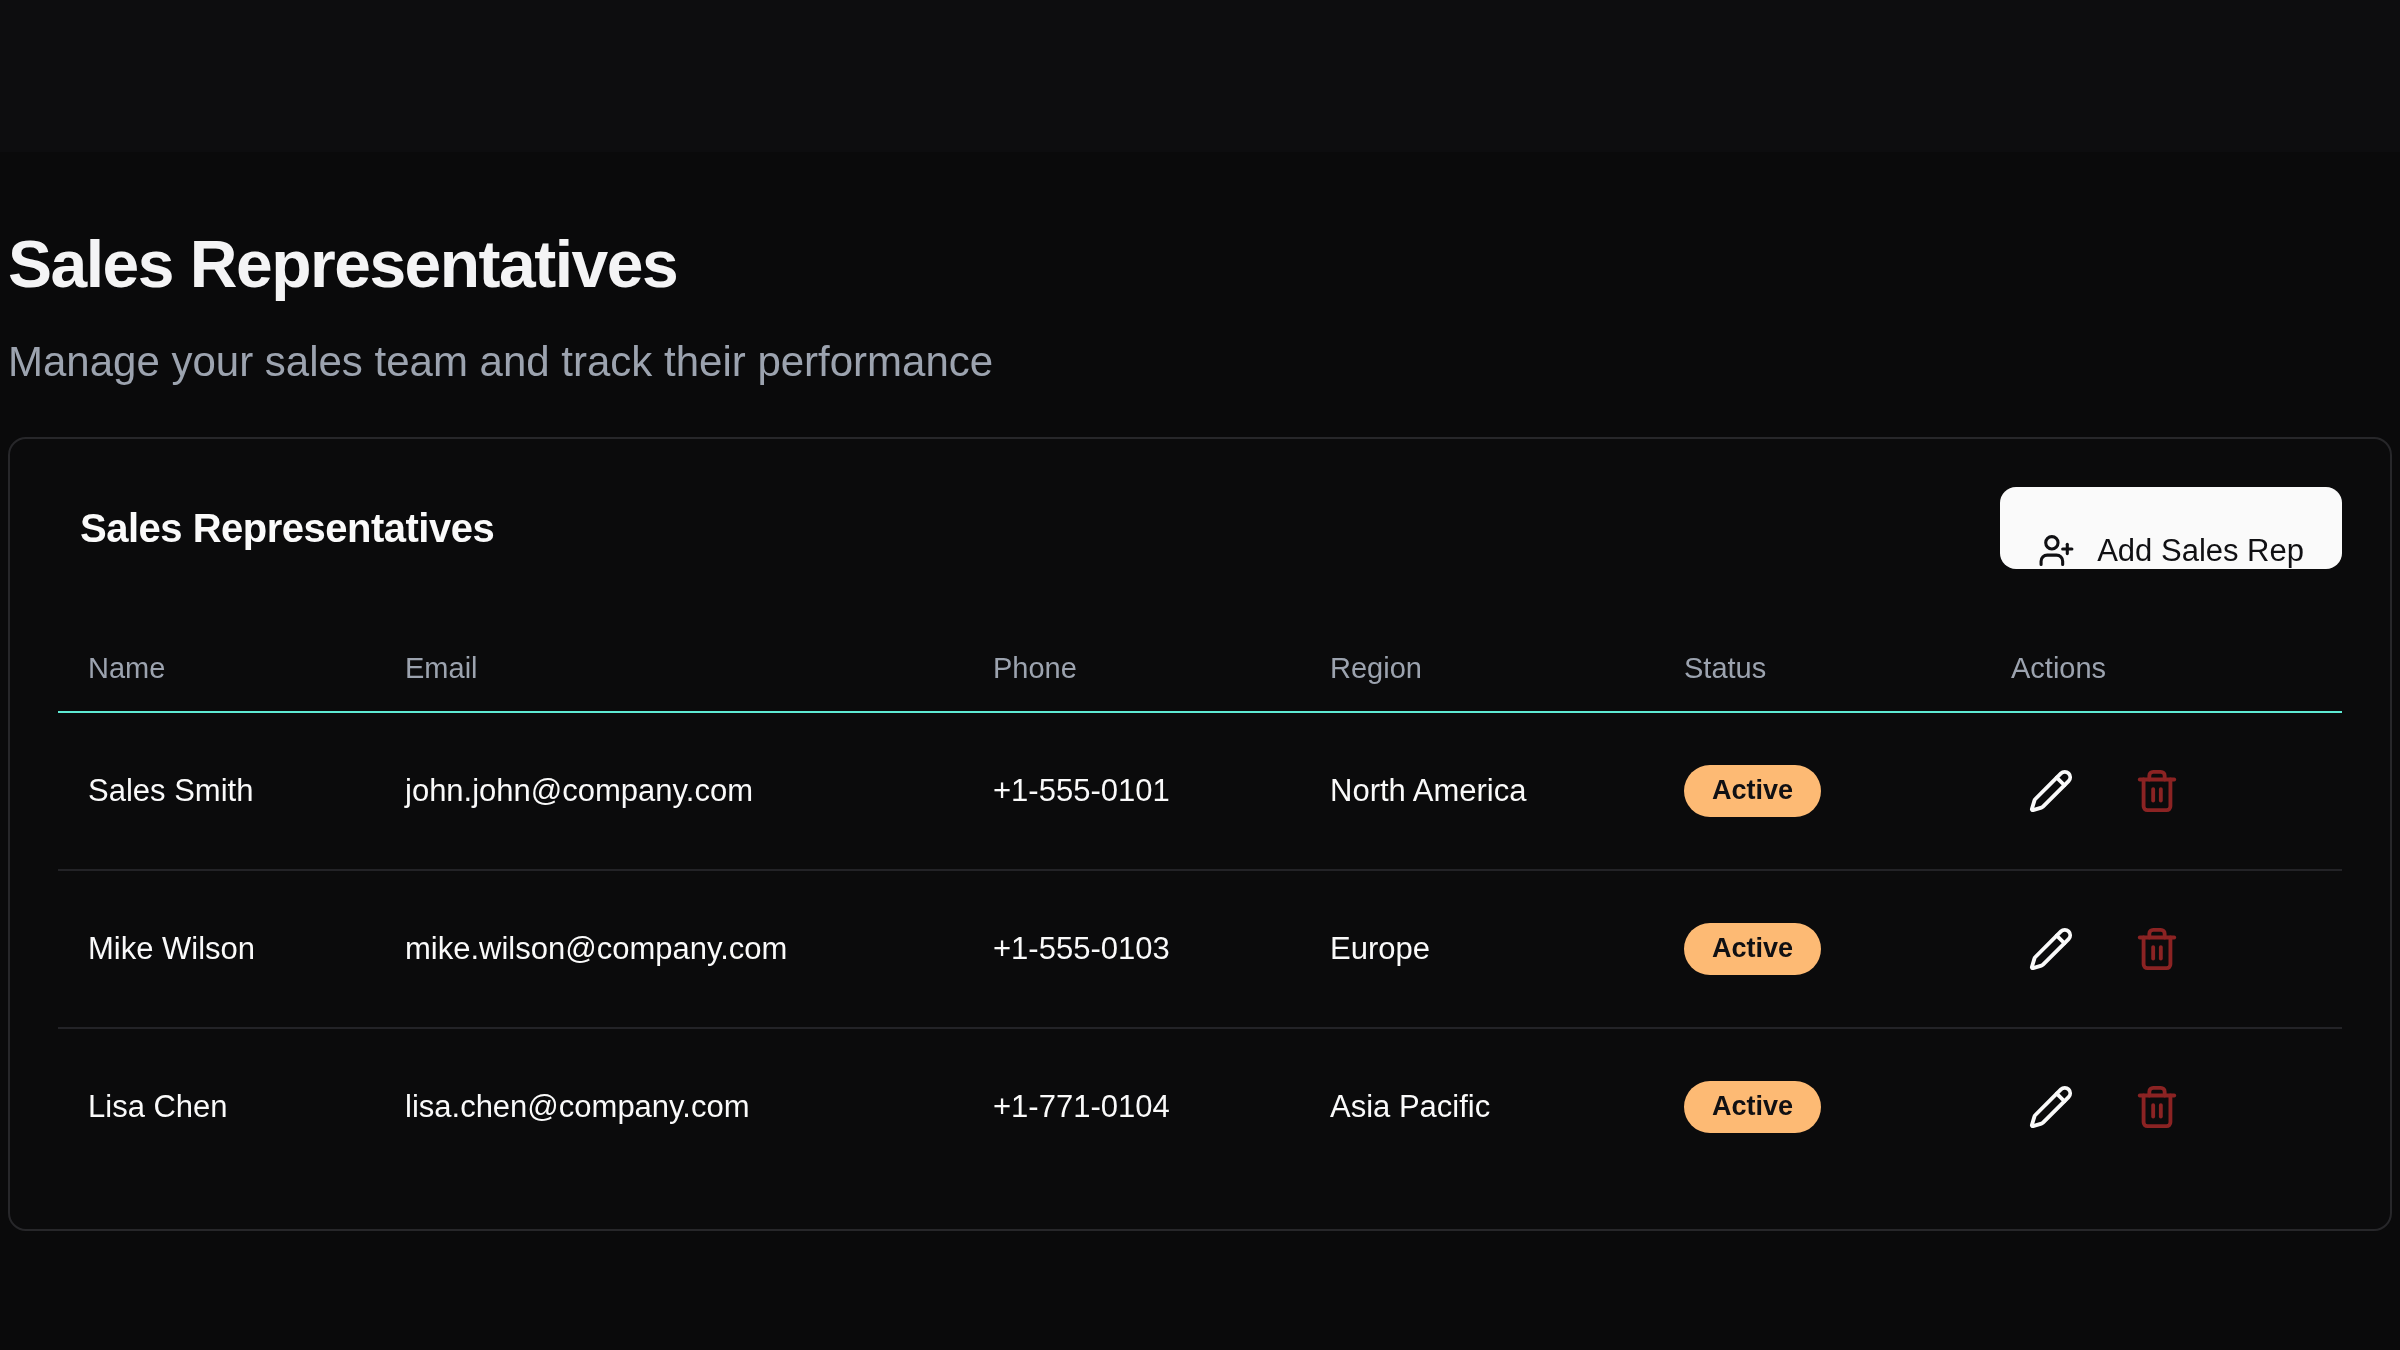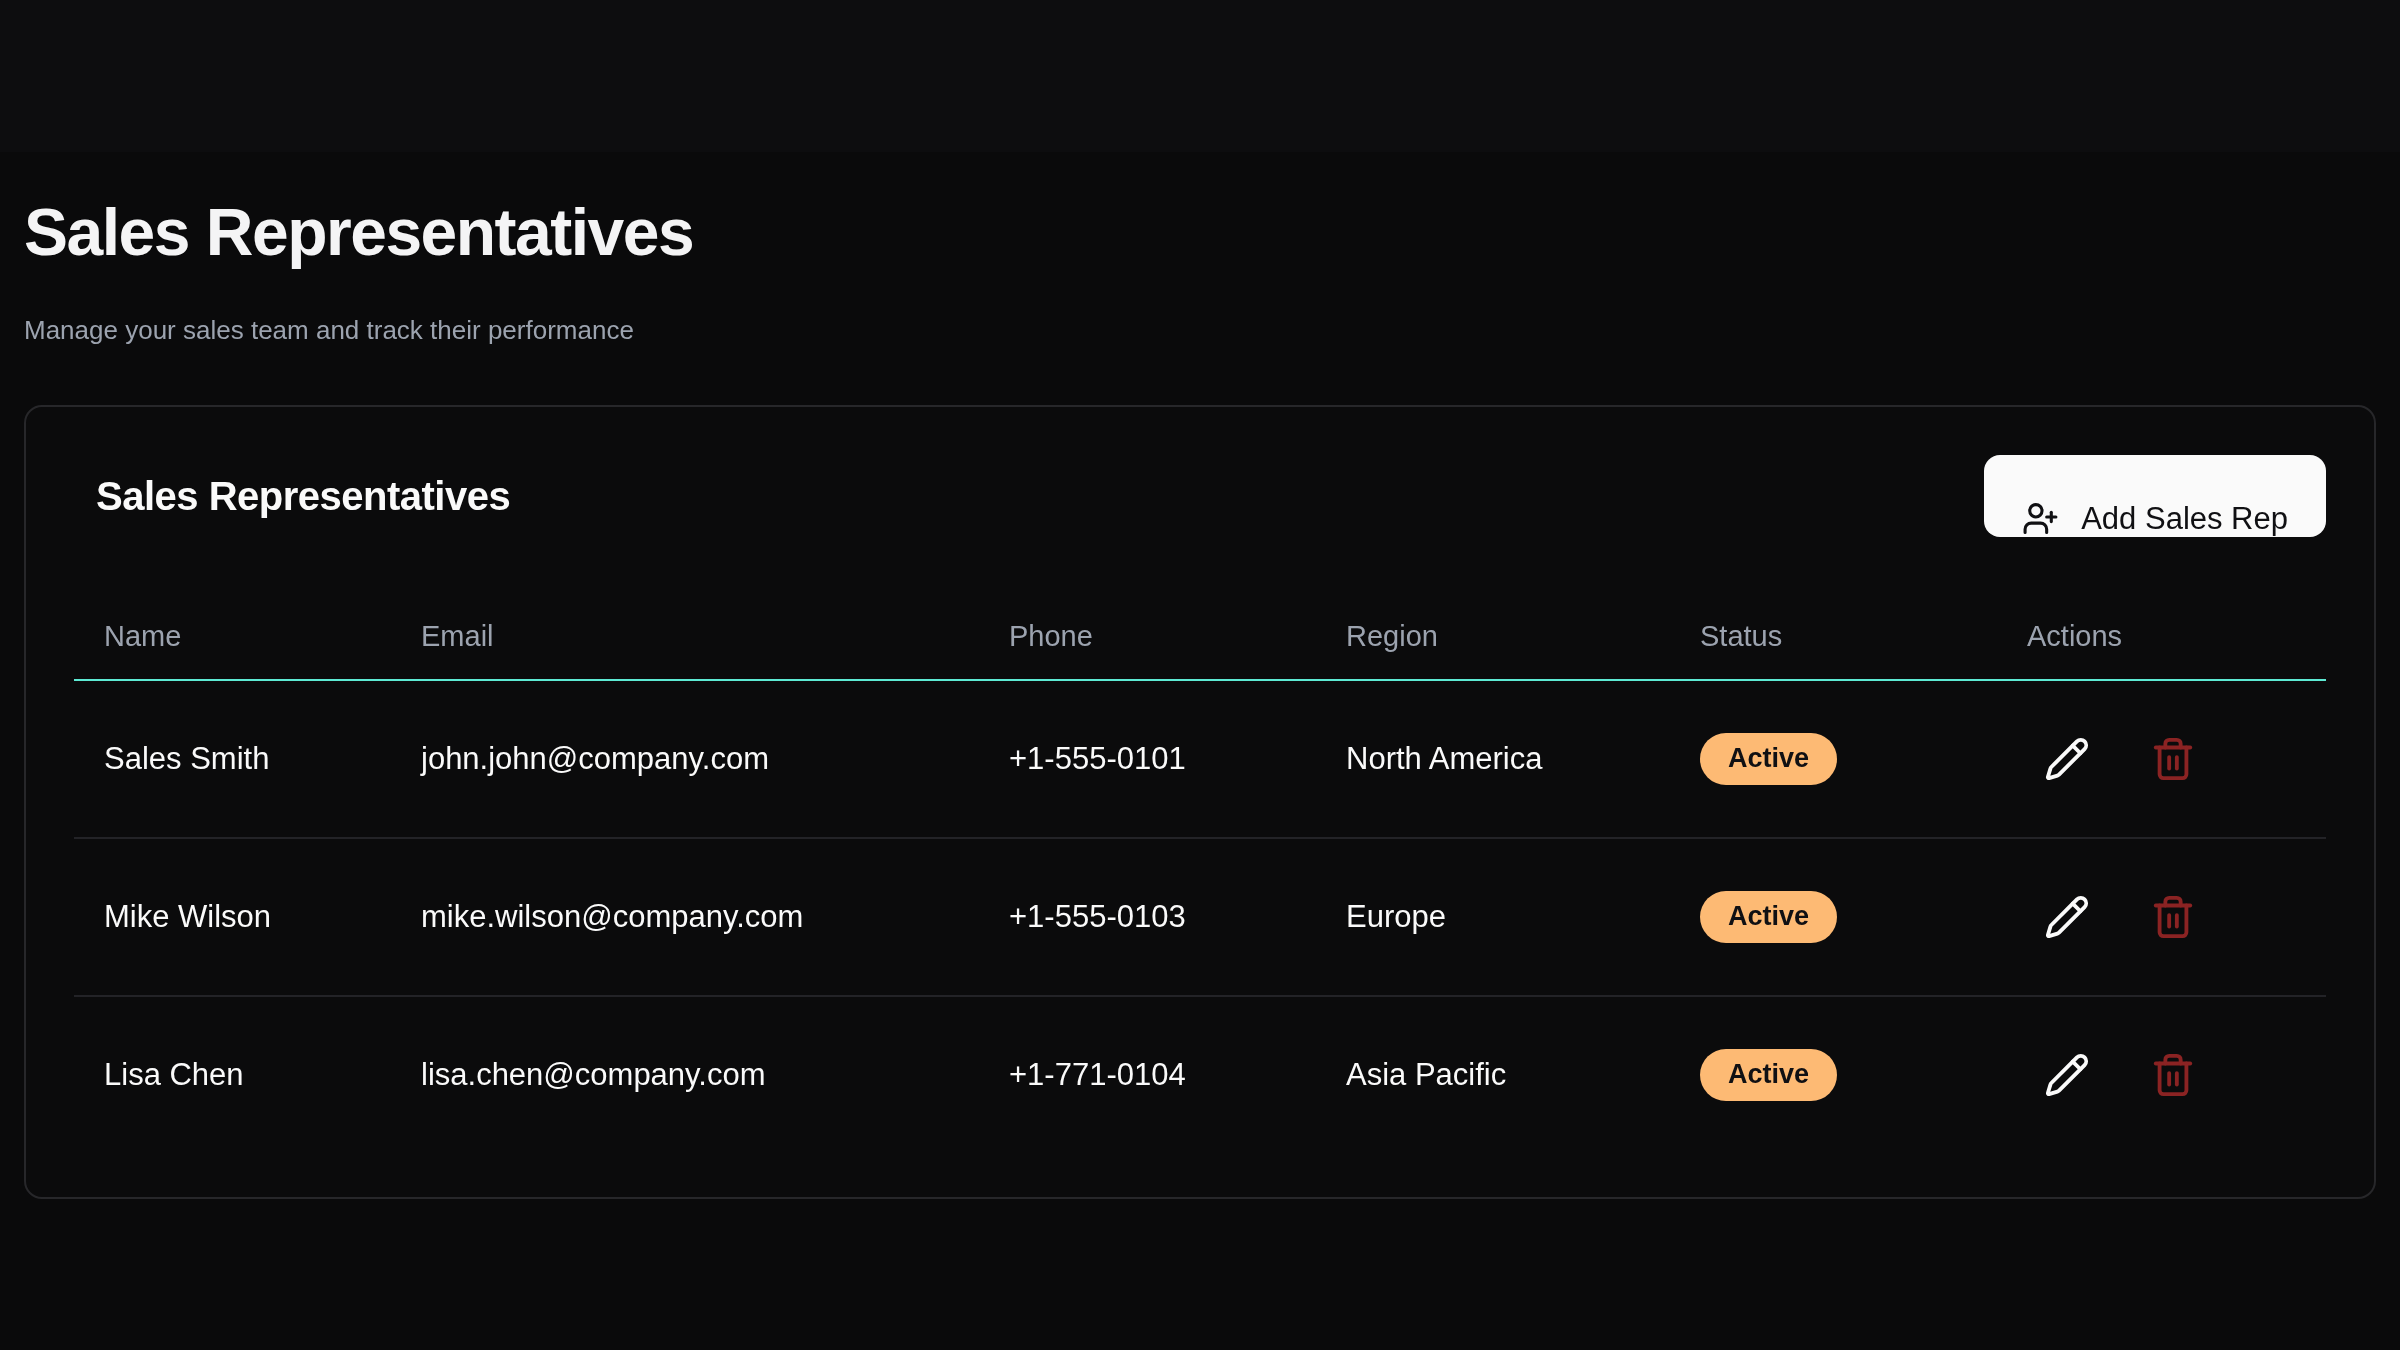--- a/index.html
+++ b/index.html
@@ -10,33 +10,34 @@
     color: #fafafa;
     overflow: hidden;
     position: relative;
   }
   .top-band {
     position: absolute; top: 0; left: 0; width: 2400px; height: 152px;
     background: #0d0d0f;
   }
   .page {
     position: relative;
-    padding: 0 24px;
+    padding: 0 8px;
+    margin-top: 32px;
   }
   h1.page-title {
     padding-top: 196px;
     font-size: 66px;
     line-height: 72px;
     font-weight: 700;
     letter-spacing: -1.5px;
     color: #f4f4f5;
   }
   p.page-subtitle {
     margin-top: 40px;
-    font-size: 26px;
+    font-size: 42px;
     line-height: 44px;
     color: #9ca3af;
   }
   .card {
     margin-top: 53px;
     background: #0b0b0c;
     border: 2px solid #27272a;
     border-radius: 18px;
     padding: 48px 48px 44px 48px;
   }

